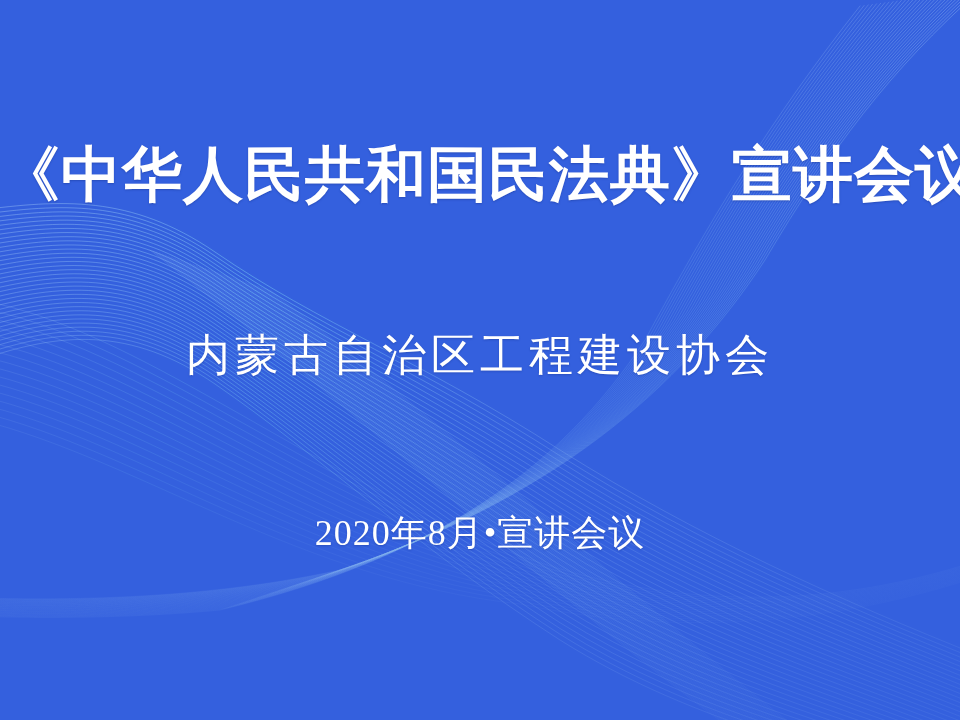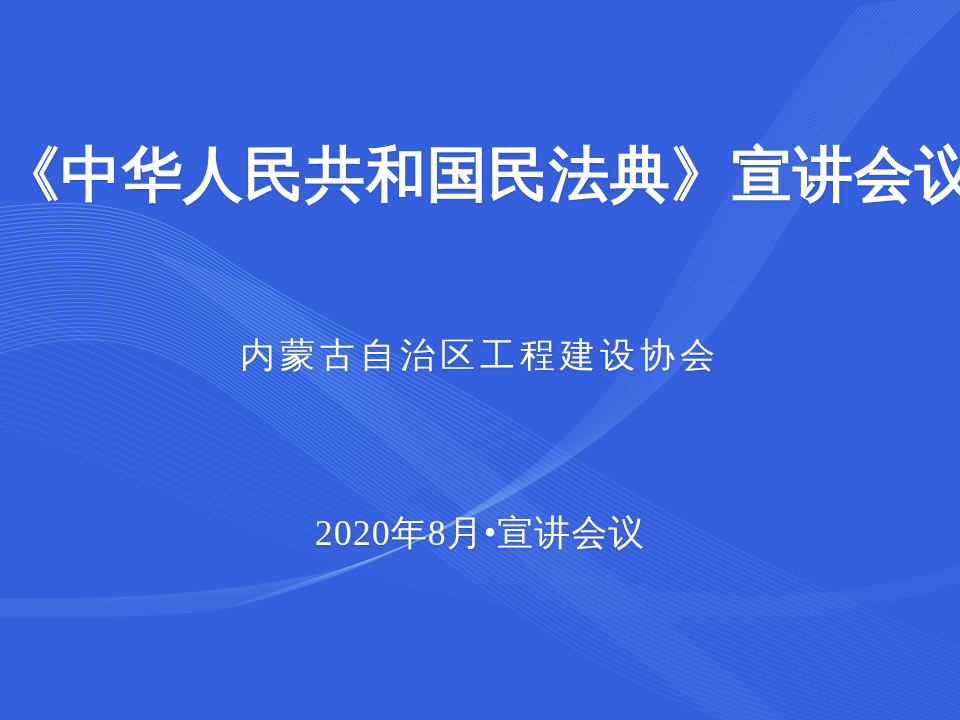--- a/index.html
+++ b/index.html
@@ -44,21 +44,21 @@
     top: 136px;
     font-size: 60px;
     line-height: 76px;
     font-weight: bold;
     letter-spacing: 1px;
     font-family: "DejaVu Serif", "Liberation Serif", serif;
     text-shadow: 0 1px 2px rgba(16, 40, 120, 0.35);
   }
   #subtitle {
     top: 326px;
-    font-size: 35px;
+    font-size: 44px;
     line-height: 60px;
     font-weight: normal;
     letter-spacing: 5px;
     font-family: "Liberation Serif", "DejaVu Serif", serif;
     text-shadow: 0 1px 2px rgba(16, 40, 120, 0.30);
   }
   #event-date {
     top: 508px;
     font-size: 36px;
     line-height: 50px;

